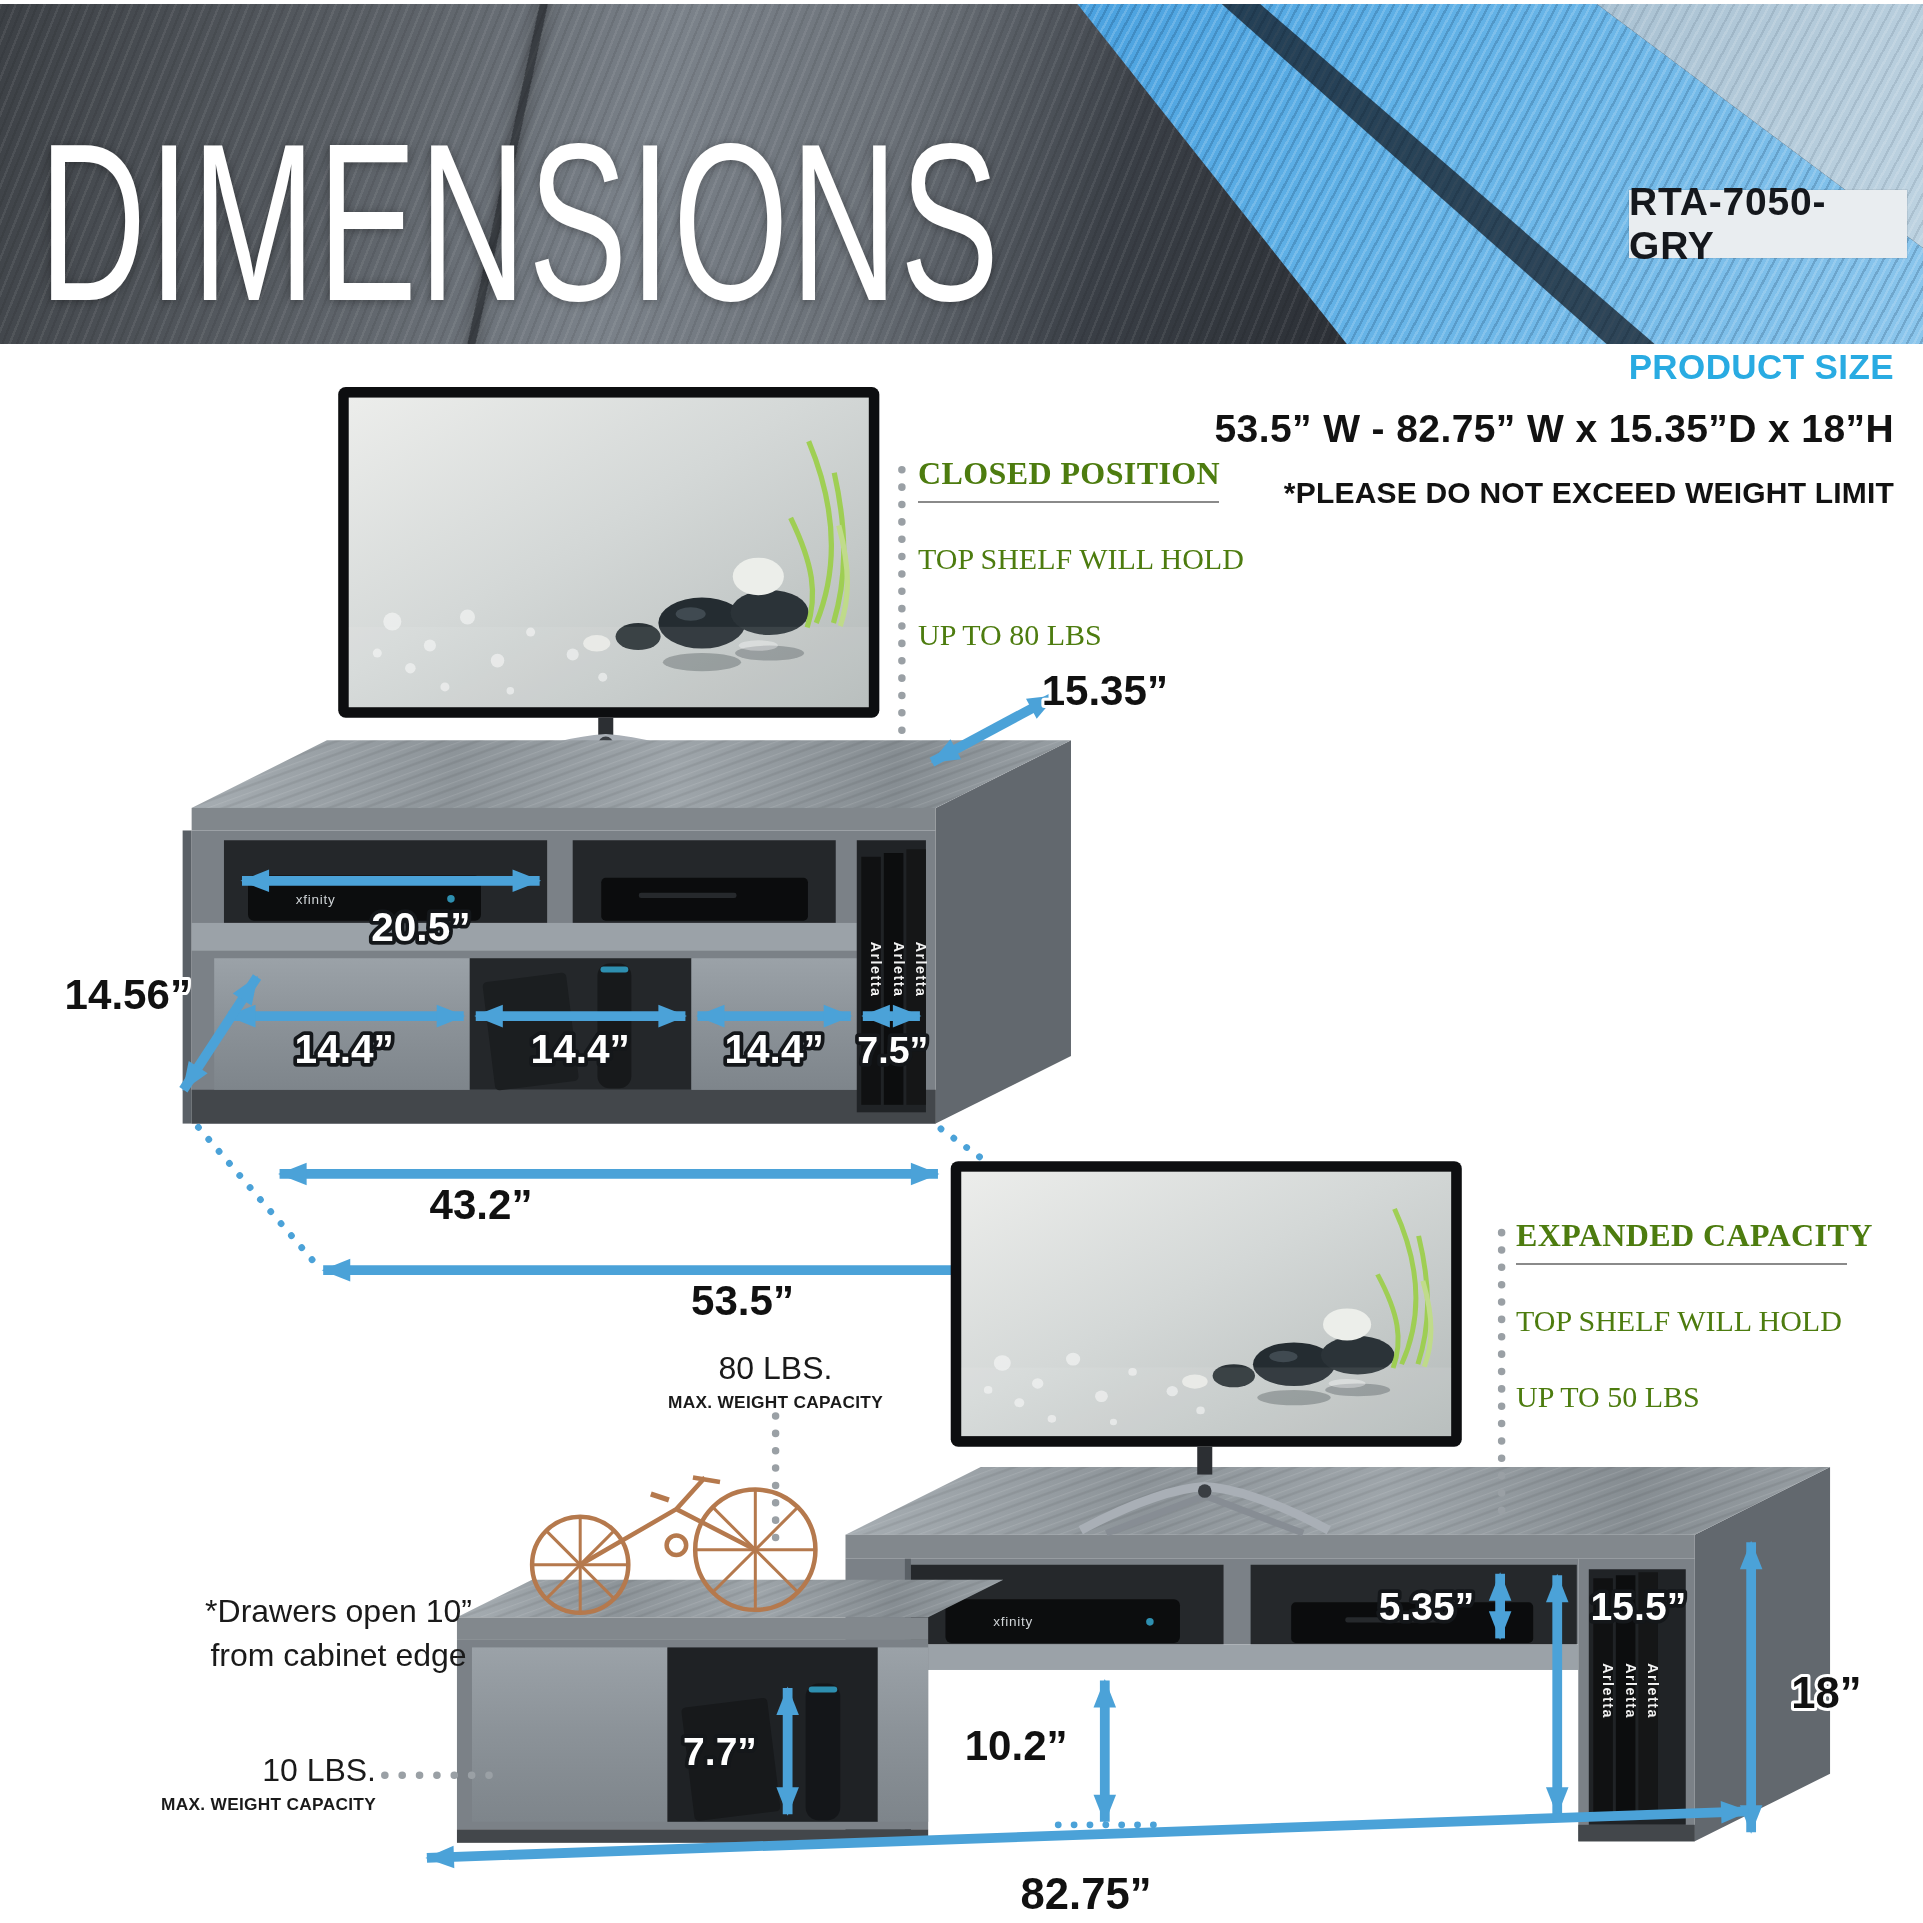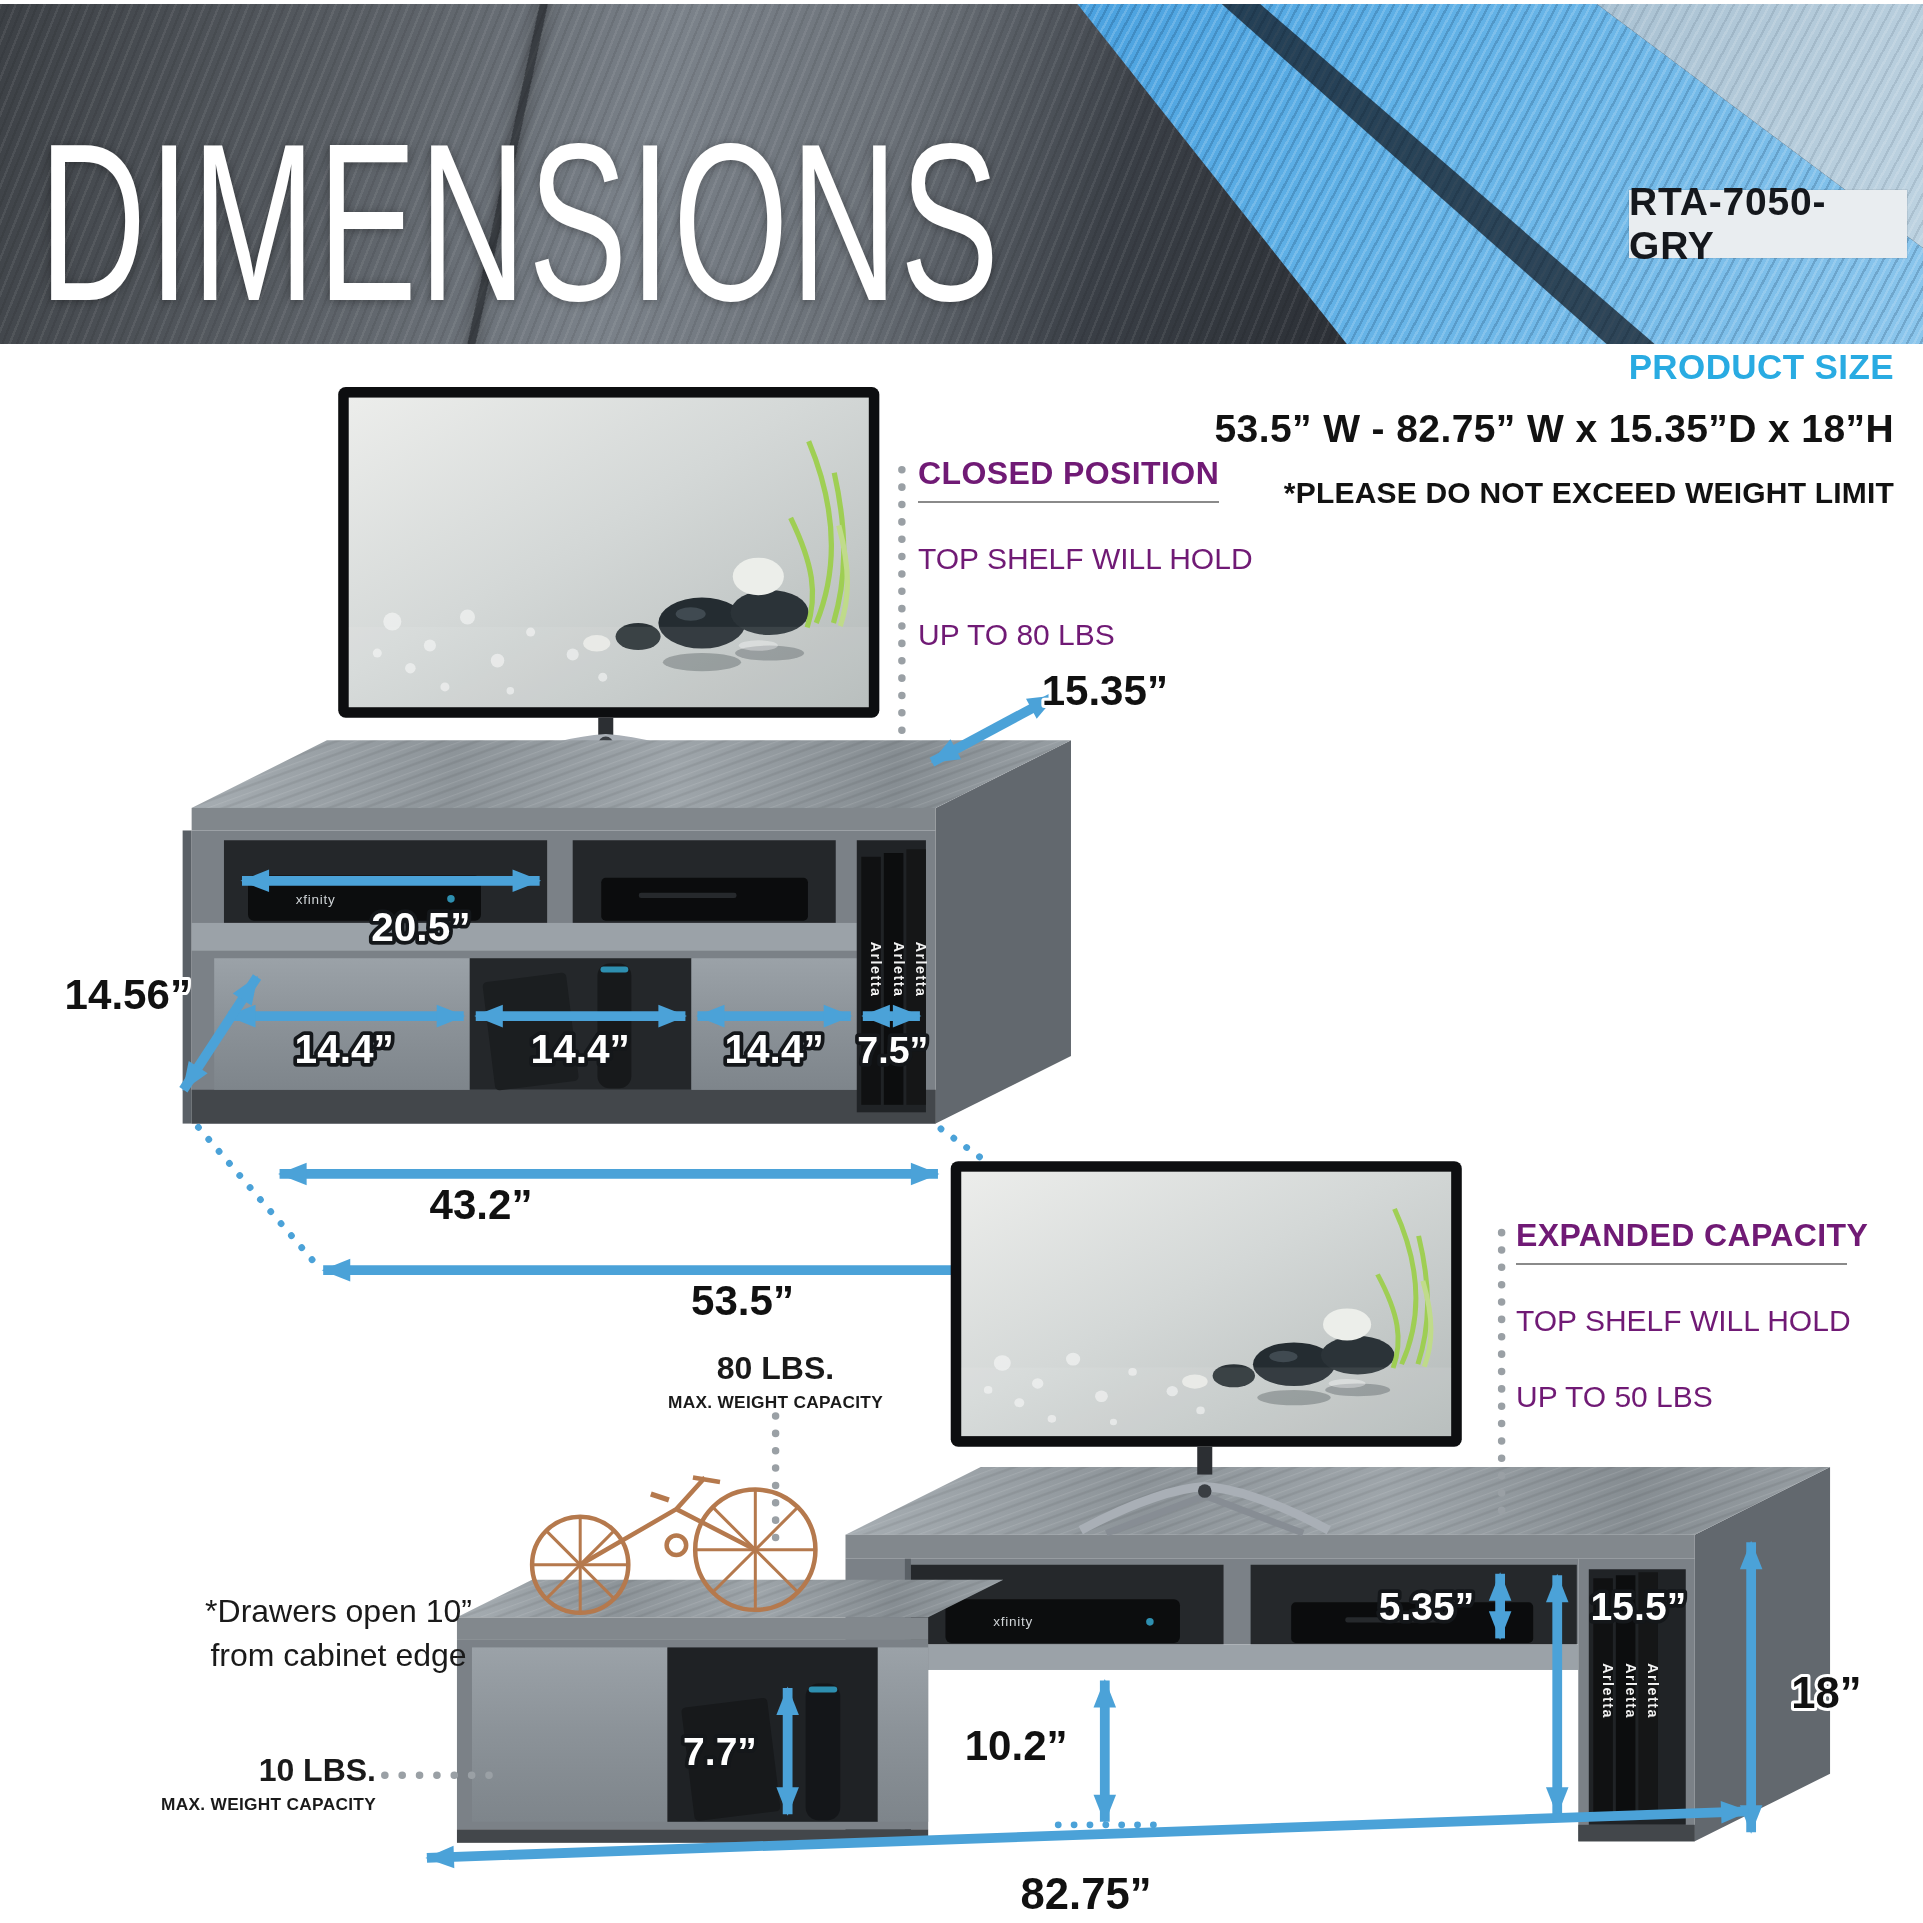--- a/index.html
+++ b/index.html
@@ -33,26 +33,26 @@
     display:flex;align-items:center;justify-content:center;font-size:39px;font-weight:bold;
     color:#15181d;letter-spacing:0.8px;box-shadow:0 0 0 0.8px rgba(0,0,0,.08);}
 
   
   .product-size{position:absolute;right:30px;top:347px;text-align:right;}
   .ps-heading{font-size:35px;font-weight:bold;color:#29abe2;letter-spacing:0.4px;margin-bottom:19.5px;}
   .ps-size{font-size:39px;font-weight:bold;color:#121212;margin-bottom:25.6px;letter-spacing:0.4px;}
   .ps-warning{font-size:30px;font-weight:bold;color:#121212;letter-spacing:0.2px;}
 
   
-  .info-block{position:absolute;color:#701a75;}
+  .info-block{position:absolute;color:#4d7c0f;font-family:Liberation Serif, serif;}
   .info-heading{font-size:32px;font-weight:bold;letter-spacing:0.4px;white-space:nowrap;}
   .info-rule{height:2.3px;background:#8a8a8a;margin:9px 0 10.5px 0;}
   .info-line{font-size:30px;line-height:1.34;white-space:nowrap;margin-top:36px;}
   .weight-block{position:absolute;text-align:center;}
-  .weight-value{font-size:32px;font-weight:bold;white-space:nowrap;}
+  .weight-value{font-size:32px;font-weight:normal;white-space:nowrap;}
   .weight-label{font-size:17.3px;font-weight:bold;letter-spacing:0.3px;white-space:nowrap;margin-top:4.5px;}
   .weight-block.right-align{text-align:right;}
   .drawers-note{position:absolute;text-align:center;font-size:32px;line-height:1.38;white-space:nowrap;}
 
   svg text{font-family:"Liberation Sans",sans-serif;}
   .dim-black{font-size:56px;font-weight:bold;fill:#111;stroke:#fff;stroke-width:8px;
              paint-order:stroke;stroke-linejoin:round;text-anchor:middle;}
   .dim-white{font-size:54px;font-weight:bold;fill:#fff;stroke:#14171a;stroke-width:10px;
              paint-order:stroke;stroke-linejoin:round;text-anchor:middle;}
   .spine-text{font-size:19px;font-weight:bold;fill:#f2f2f2;letter-spacing:2px;text-anchor:middle;}

